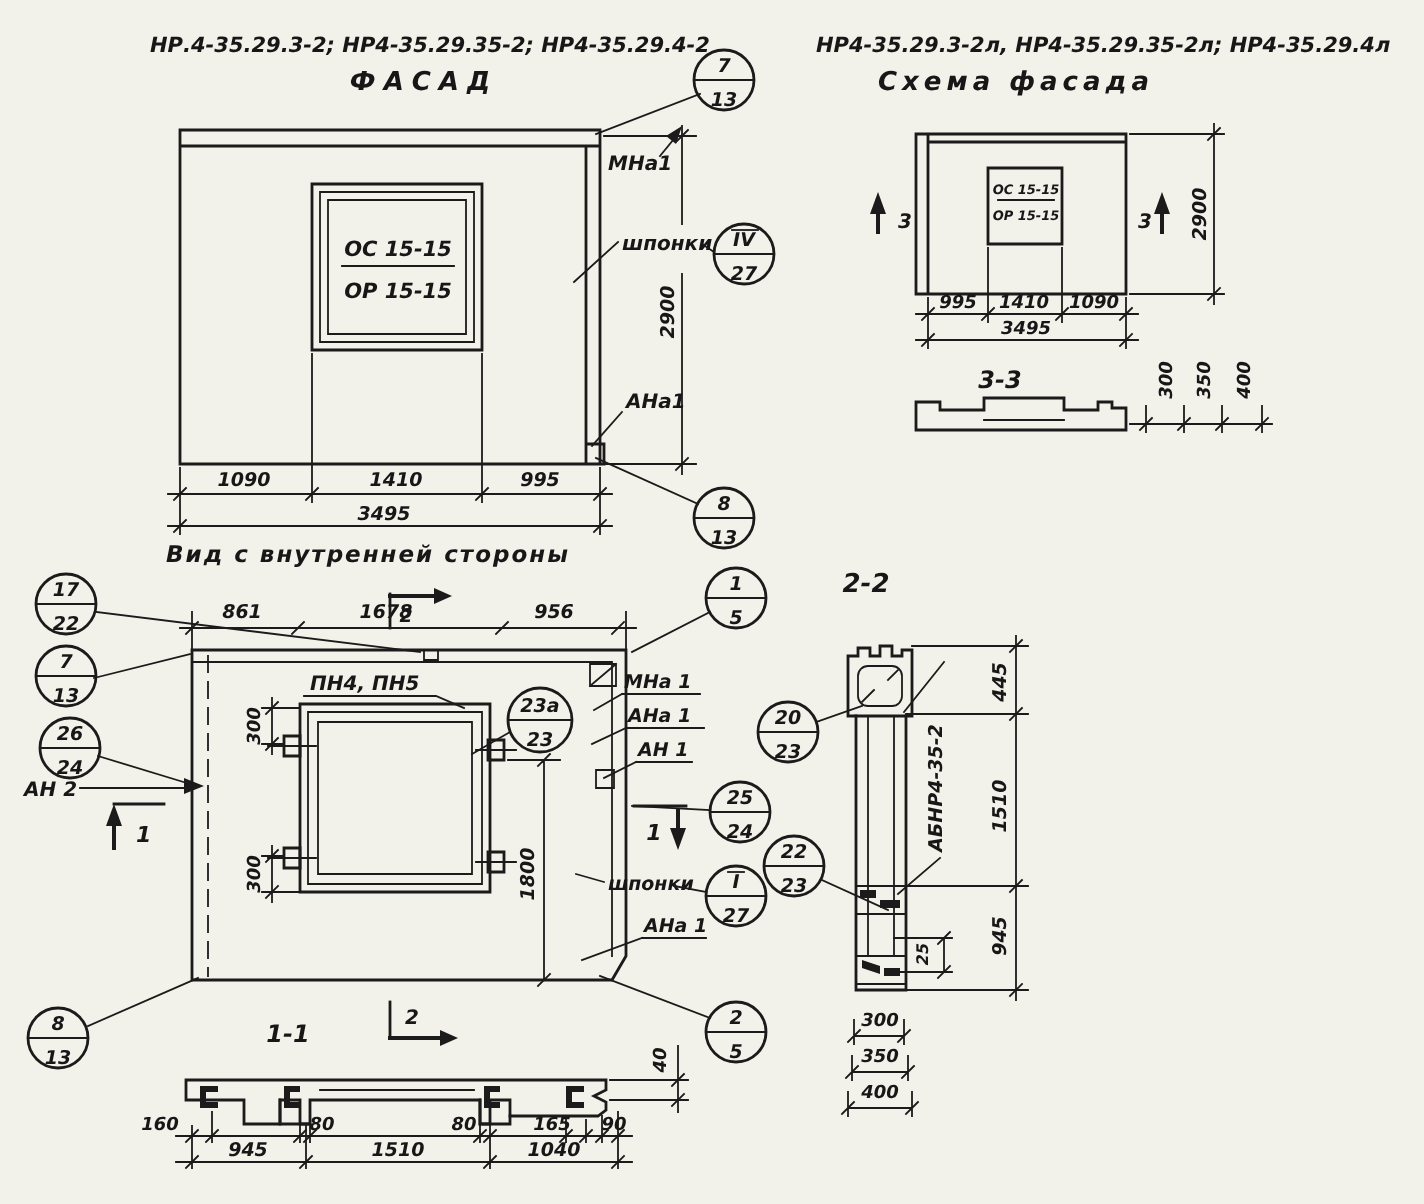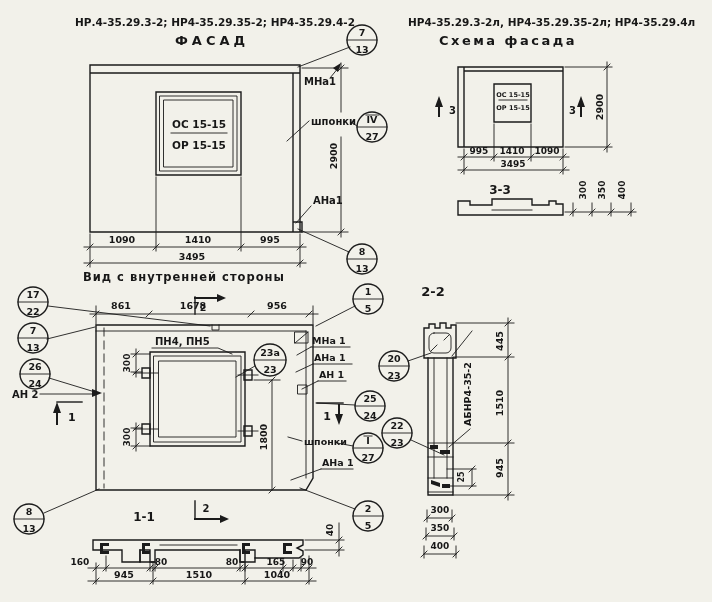--- a/index.html
+++ b/index.html
@@ -1,16 +1,16 @@
 <!DOCTYPE html>
 <html><head>
 <meta charset="utf-8">
 <style>
   html,body{margin:0;padding:0;background:#e8e7e1;}
-  .stage{width:712px;height:602px;background:#f2f1ea;position:relative;overflow:hidden;}
+  .stage{width:712px;height:602px;background:#f2f1ea;position:relative;overflow:hidden;font-style:italic;}
   svg{display:block;}
   svg text{font-family:"DejaVu Sans","Liberation Sans",sans-serif;font-weight:700;fill:#171717;}
   .ln{stroke:#1b1b1b;fill:none;stroke-width:1.4;stroke-linecap:square;}
   .thin{stroke-width:0.9;}
   .thk{stroke-width:2;}
   .dash{stroke-dasharray:8 5;}
   .fillb{fill:#1b1b1b;stroke:none;}
   .s6{font-size:6.5px;}.s8{font-size:8px;}.s9{font-size:9px;}.s95{font-size:9.5px;}
   .s10{font-size:10px;}.s105{font-size:10.5px;}.s11{font-size:11px;}.s115{font-size:11.5px;}
   .s12{font-size:12px;}.s13{font-size:13px;}

